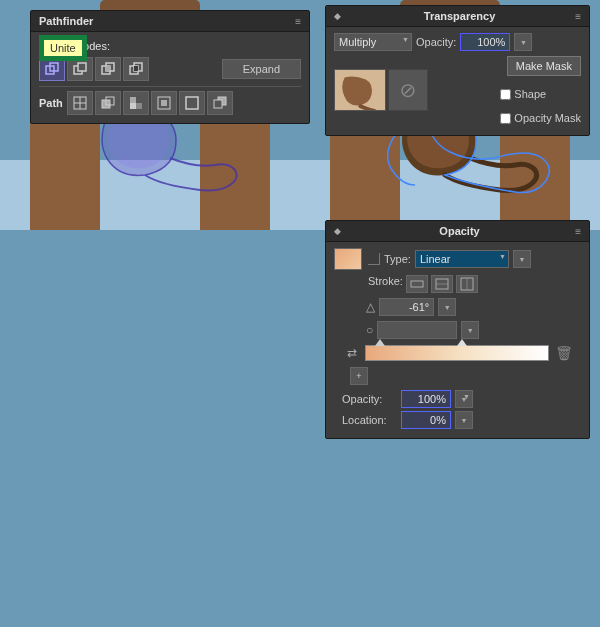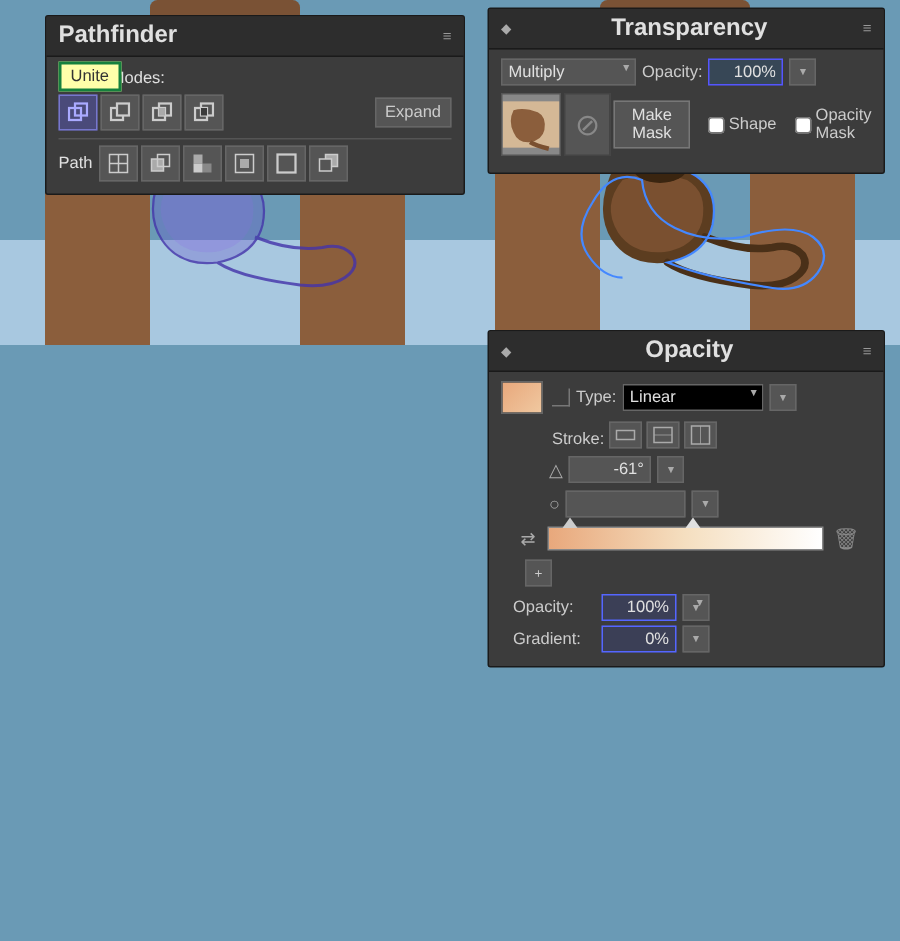--- a/index.html
+++ b/index.html
@@ -46,21 +46,21 @@
       background: #2d2d2d;
       padding: 4px 8px;
       display: flex;
       align-items: center;
       justify-content: space-between;
       border-bottom: 1px solid #1a1a1a;
     }
 
     .panel-title {
       color: #e0e0e0;
-      font-size: 16px;
+      font-size: 11px;
       font-weight: bold;
     }
 
     .panel-menu-icon {
       color: #999;
       font-size: 10px;
       cursor: pointer;
     }
 
     .panel-body {
@@ -95,48 +95,49 @@
     }
 
     .icon-btn.active {
       background: #4a4a7a;
       border-color: #7777cc;
     }
 
     .expand-btn {
       background: #555;
       border: 1px solid #666;
-      padding: 3px 6px;
+      padding: 3px 20px;
       color: #ccc;
       font-size: 11px;
       cursor: pointer;
       margin-left: auto;
     }
 
     .path-row {
       display: flex;
       align-items: center;
       gap: 2px;
       margin-top: 4px;
     }
 
     .path-label {
       color: #e0e0e0;
       font-size: 11px;
       margin-right: 2px;
+      font-weight: bold;
     }
 
     
     .tooltip {
       position: absolute;
       background: #ffffaa;
       color: #333;
       padding: 2px 6px;
       font-size: 11px;
-      border: 2px solid #15803d;
+      border: 5px solid #15803d;
       z-index: 100;
       top: -22px;
       left: 0;
       white-space: nowrap;
     }
 
     
     .transparency-panel {
       position: absolute;
       top: 5px;
@@ -172,21 +173,21 @@
       gap: 4px;
       margin-bottom: 5px;
     }
 
     .blend-select {
       background: #555;
       border: 1px solid #666;
       color: #e0e0e0;
       padding: 2px 4px;
       font-size: 11px;
-      width: 90px;
+      width: 78px;
       appearance: none;
       cursor: pointer;
     }
 
     .select-wrapper {
       position: relative;
       display: inline-block;
     }
 
     .select-wrapper::after {
@@ -244,21 +245,21 @@
       border: 1px solid #444;
       display: flex;
       align-items: center;
       justify-content: center;
       font-size: 20px;
       color: #888;
     }
 
     .mask-options {
       display: flex;
-      flex-direction: row;
+      flex-direction: column;
       gap: 12px;
       margin-left: auto;
     }
 
     .checkbox-row {
       display: flex;
       align-items: center;
       gap: 3px;
       font-size: 11px;
       color: #ccc;
@@ -319,21 +320,21 @@
       content: '▼';
       position: absolute;
       right: 3px;
       top: 3px;
       font-size: 7px;
       color: #aaa;
       pointer-events: none;
     }
 
     .type-select {
-      background: #000000;
+      background: #0c4a6e;
       border: 1px solid #666;
       color: #e0e0e0;
       padding: 2px 4px;
       font-size: 11px;
       width: 94px;
       appearance: none;
       cursor: pointer;
     }
 
     .stroke-icon-btn {
@@ -733,21 +734,21 @@
           <option>Linear</option>
           <option>Radial</option>
           <option>Freeform</option>
         </select>
       </div>
       <div style="width:18px;height:18px;background:#555;border:1px solid #666;display:flex;align-items:center;justify-content:center;cursor:pointer;">
         <span style="font-size:7px;color:#aaa;">▼</span>
       </div>
     </div>
 
-    <div style="display:flex;align-items:flex-end;gap:3px;margin-bottom:5px;margin-left:34px;">
+    <div style="display:flex;align-items:flex-start;gap:3px;margin-bottom:5px;margin-left:34px;">
       <span class="type-label">Stroke:</span>
       <div class="stroke-icon-btn">
         <svg width="14" height="14" viewBox="0 0 14 14">
           <rect x="1" y="4" width="12" height="6" fill="none" stroke="#aaa" stroke-width="1"></rect>
         </svg>
       </div>
       <div class="stroke-icon-btn">
         <svg width="14" height="14" viewBox="0 0 14 14">
           <rect x="1" y="2" width="12" height="10" fill="none" stroke="#aaa" stroke-width="1"></rect>
           <line x1="1" y1="7" x2="13" y2="7" stroke="#aaa" stroke-width="0.5"></line>
@@ -797,20 +798,20 @@
       <span class="field-label">Opacity:</span>
       <input type="text" class="field-input" value="100%" style="">
       <div class="field-select-wrapper">
         <div style="width:18px;height:18px;background:#555;border:1px solid #666;display:flex;align-items:center;justify-content:center;cursor:pointer;">
           <span style="font-size:7px;color:#aaa;">▼</span>
         </div>
       </div>
     </div>
 
     <div class="field-row">
-      <span class="field-label">Gradient:</span>
+      <span class="field-label">Location:</span>
       <input type="text" class="field-input" value="0%" style="">
       <div style="width:18px;height:18px;background:#555;border:1px solid #666;display:flex;align-items:center;justify-content:center;cursor:pointer;">
         <span style="font-size:7px;color:#aaa;">▼</span>
       </div>
     </div>
   </div>
 </div>
 
 </body></html>

